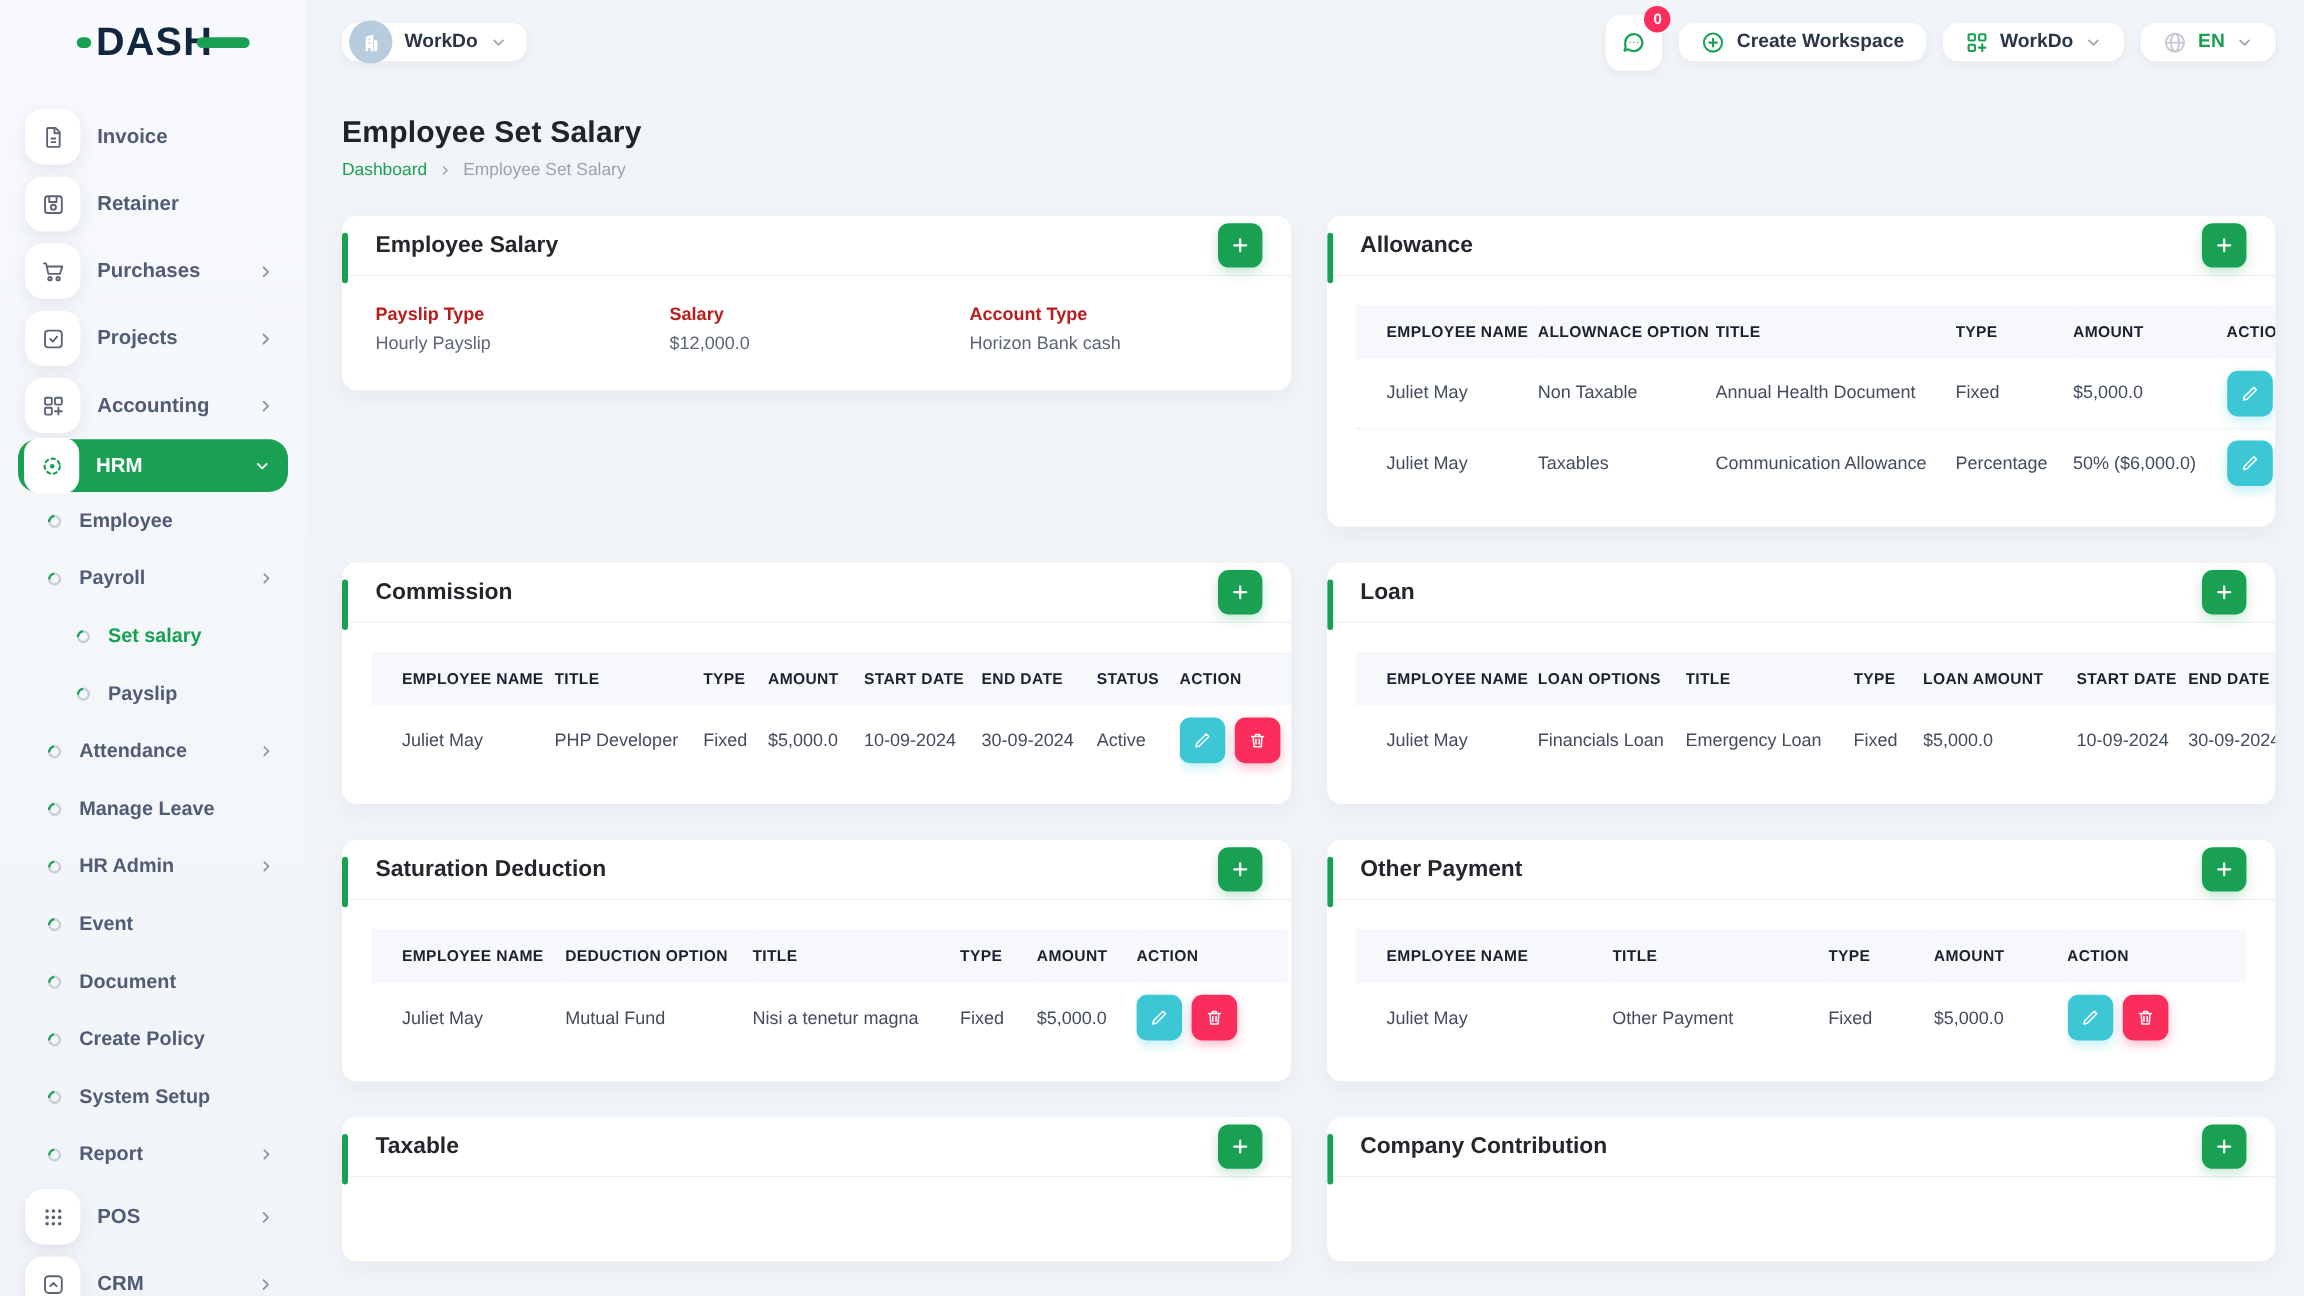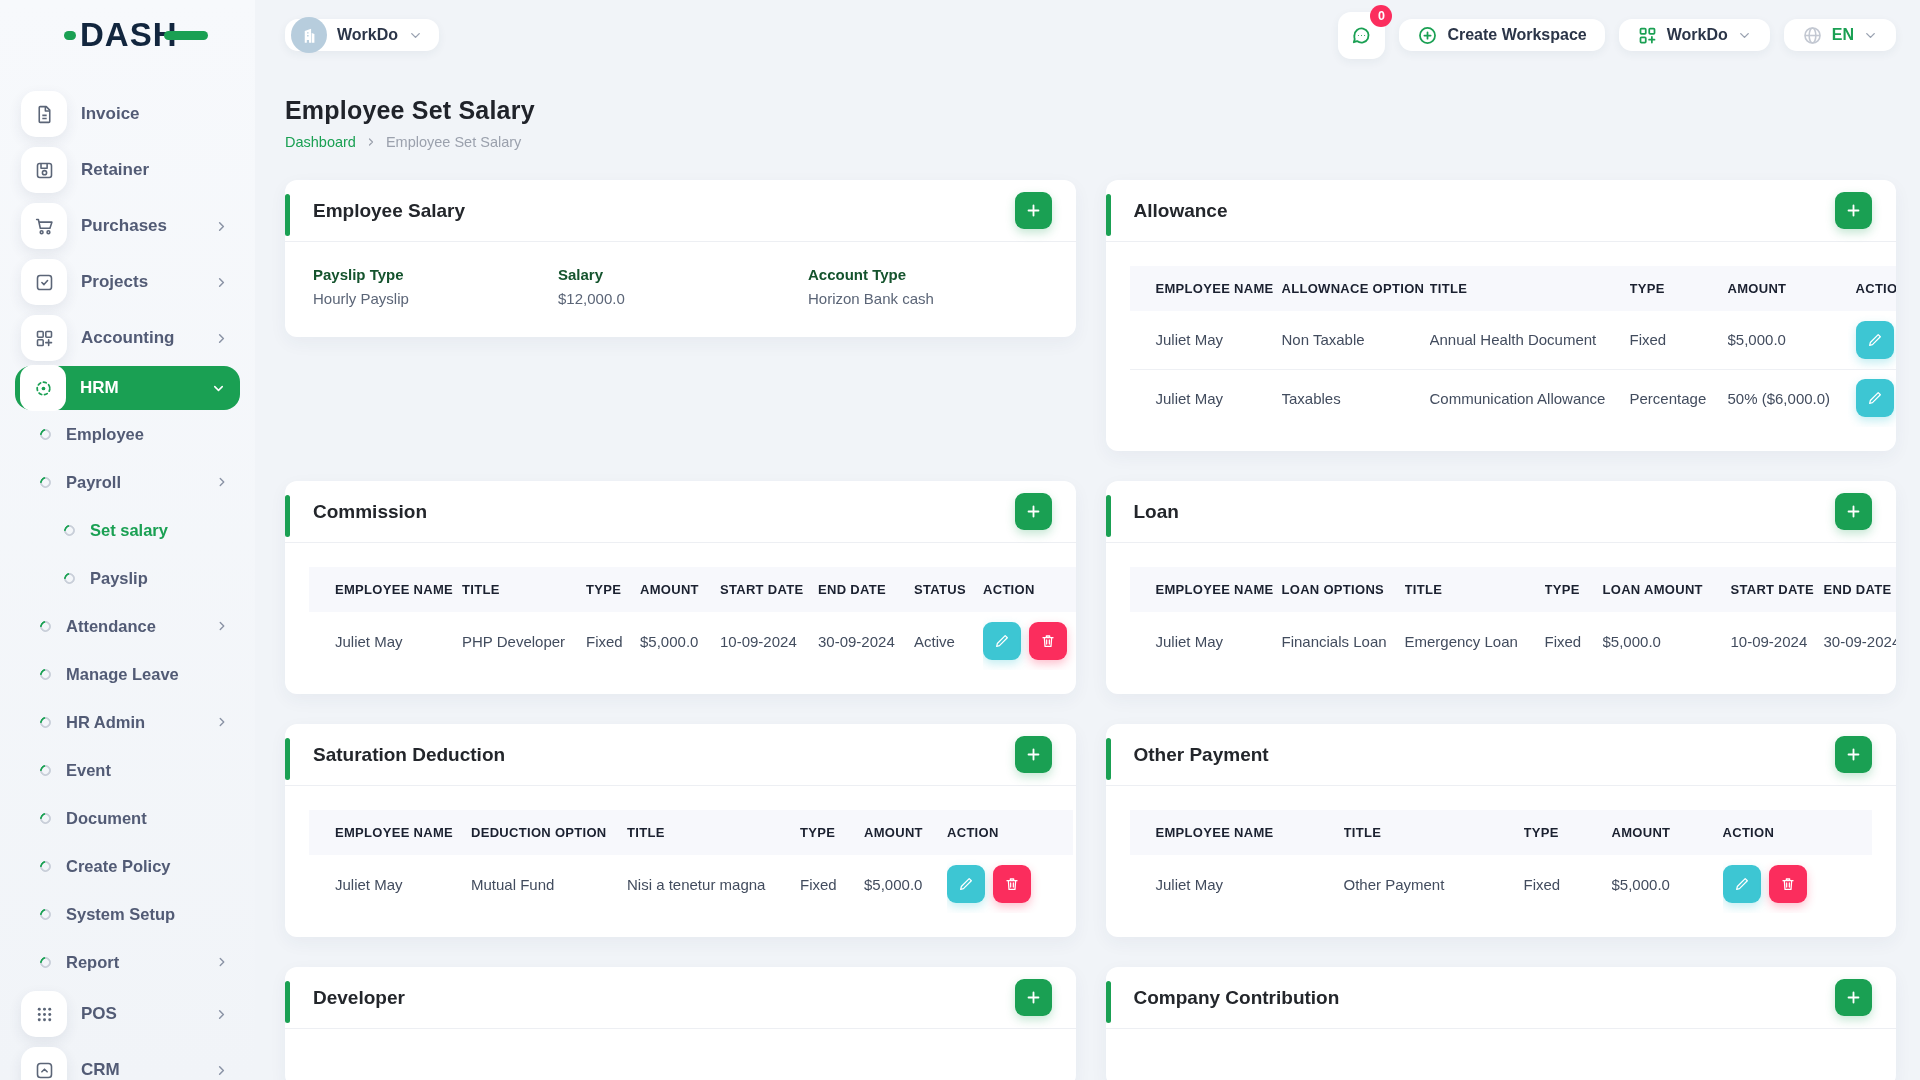--- a/index.html
+++ b/index.html
@@ -47,28 +47,28 @@
 .page-head{margin-top:26px}
 .page-title{font-size:25px;font-weight:700;color:#20232a;letter-spacing:.2px}
 .breadcrumb{margin-top:9px;display:flex;align-items:center;gap:9px;font-size:14.5px}
 .bc-home{color:#1aa053;cursor:pointer;text-decoration:none}
 .bc-sep{color:#9ba1ad}
 .bc-cur{color:#9ba1ad}
 
 
 .grid{margin-top:30px;display:grid;grid-template-columns:1fr 1fr;column-gap:30px;row-gap:30px;align-items:start}
 .card{background:#fff;border-radius:12px;box-shadow:0 6px 18px rgba(46,60,90,.05);overflow:hidden}
-.card-head{height:62px;display:flex;align-items:center;position:relative;padding:0 24px 0 28px;border-bottom:1px solid #edeff3}
+.card-head{height:50px;display:flex;align-items:center;position:relative;padding:0 24px 0 28px;border-bottom:1px solid #edeff3}
 .accent{position:absolute;left:0;top:14px;width:5px;height:42px;border-radius:3px;background:#1aa053}
 .card-title{font-size:19px;font-weight:700;color:#23262b;flex:1 1 auto}
 .add-btn{width:37px;height:37px;border-radius:9px;background:#1aa053;border:none;display:flex;align-items:center;justify-content:center;cursor:pointer;box-shadow:0 4px 10px rgba(26,160,83,.25)}
 
 
 .summary{display:grid;grid-template-columns:245px 250px 1fr;padding:24px 28px 30px}
-.f-label{font-size:15px;font-weight:700;color:#14532d}
+.f-label{font-size:15px;font-weight:700;color:#b91c1c}
 .f-value{margin-top:7px;font-size:15px;color:#5b6577}
 
 
 .card-body{padding:24px 0 24px 24px}
 table{border-collapse:collapse;table-layout:fixed}
 thead tr{background:#f7f8fc;height:45px}
 th{font-size:13px;font-weight:700;color:#1b2130;text-align:left;letter-spacing:.3px;padding-right:14px;white-space:nowrap;overflow:hidden}
 td{font-size:15px;color:#424c5e;padding-right:14px;white-space:nowrap;overflow:hidden}
 tbody tr{height:58px;border-bottom:1px solid #eef0f4}
 tbody tr:last-child{border-bottom:none}
@@ -726,21 +726,21 @@
                 </td>
             </tr>
           </tbody>
         </table>
       </div>
     </section>
 
     <section class="card" style="min-height:120px">
       <header class="card-head">
         <span class="accent"></span>
-        <h2 class="card-title">Developer</h2>
+        <h2 class="card-title">Taxable</h2>
         <button class="add-btn">
             <svg width="17" height="17" viewBox="0 0 24 24" fill="none" stroke="#fff" stroke-width="2.6" stroke-linecap="round">
               <path d="M12 5v14M5 12h14"></path>
             </svg>
           </button>
       </header>
     </section>
 
     <section class="card" style="min-height:120px">
       <header class="card-head">

